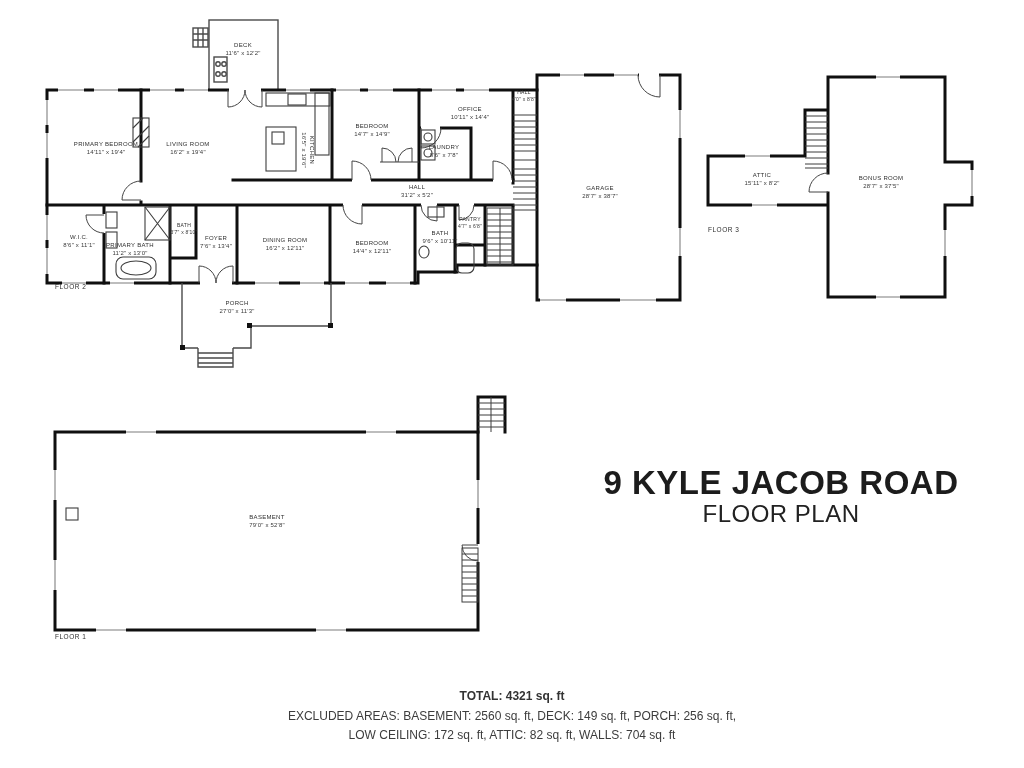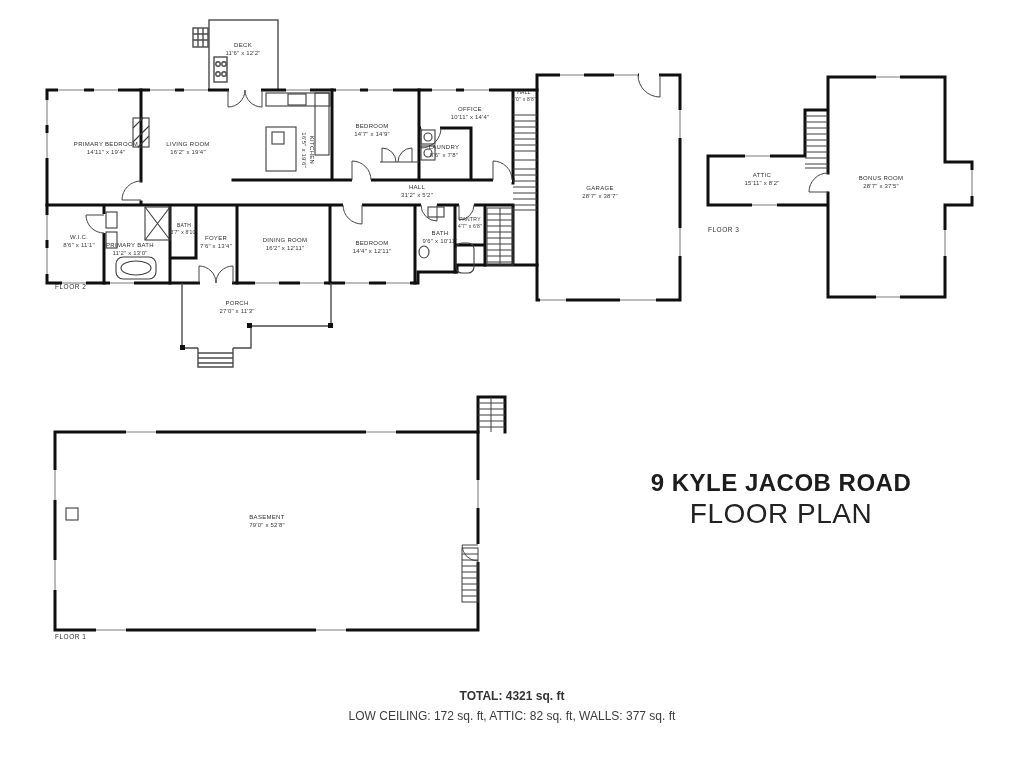--- a/index.html
+++ b/index.html
@@ -18,22 +18,22 @@
   .rl .rn{font-size:6px;letter-spacing:.3px;}
   .rl .rd{font-size:6px;letter-spacing:.2px;color:#3a3a3a;}
   .rl.small .rn,.rl.small .rd{font-size:5px;}
   .rl.rot{transform:translate(-50%,-50%) rotate(90deg);}
   .ft{position:absolute;font-size:6.5px;letter-spacing:.5px;color:#2e2e2e;}
   
   .title-block{
     position:absolute;left:781px;top:466px;transform:translateX(-50%);
     text-align:center;color:#1c1c1c;white-space:nowrap;
   }
-  .title-block .t1,.title-block .t2{font-size:24px;font-weight:700;line-height:33px;letter-spacing:.5px;}
-  .title-block .t3{font-size:28px;font-weight:400;line-height:29px;letter-spacing:.5px;color:#222;}
+  .title-block .t1,.title-block .t2{font-size:33px;font-weight:700;line-height:33px;letter-spacing:.5px;}
+  .title-block .t3{font-size:24px;font-weight:400;line-height:29px;letter-spacing:.5px;color:#222;}
   
   .summary-block{
     position:absolute;left:0;right:0;top:667px;text-align:center;
     color:#3c3c3c;font-size:12px;line-height:19.5px;margin-top:20px;
   }
   .summary-block .total{font-weight:700;color:#333;}
 </style>
 </head>
 <body>
 
@@ -271,14 +271,15 @@
 </div>
 <div class="ft" style="left:55px;top:633px">FLOOR 1</div>
 
 <div class="title-block">
   <div class="t1">9 KYLE JACOB ROAD</div>
   <div class="t3">FLOOR PLAN</div>
 </div>
 
 <div class="summary-block">
   <div class="total">TOTAL: 4321 sq. ft</div>
-  <div>LOW CEILING: 172 sq. ft, ATTIC: 82 sq. ft, WALLS: 377 sq. ft</div>
+  <div>EXCLUDED AREAS: BASEMENT: 2560 sq. ft, DECK: 149 sq. ft, PORCH: 256 sq. ft,</div>
+  <div>LOW CEILING: 172 sq. ft, ATTIC: 82 sq. ft, WALLS: 704 sq. ft</div>
 </div>
 
 </body></html>

